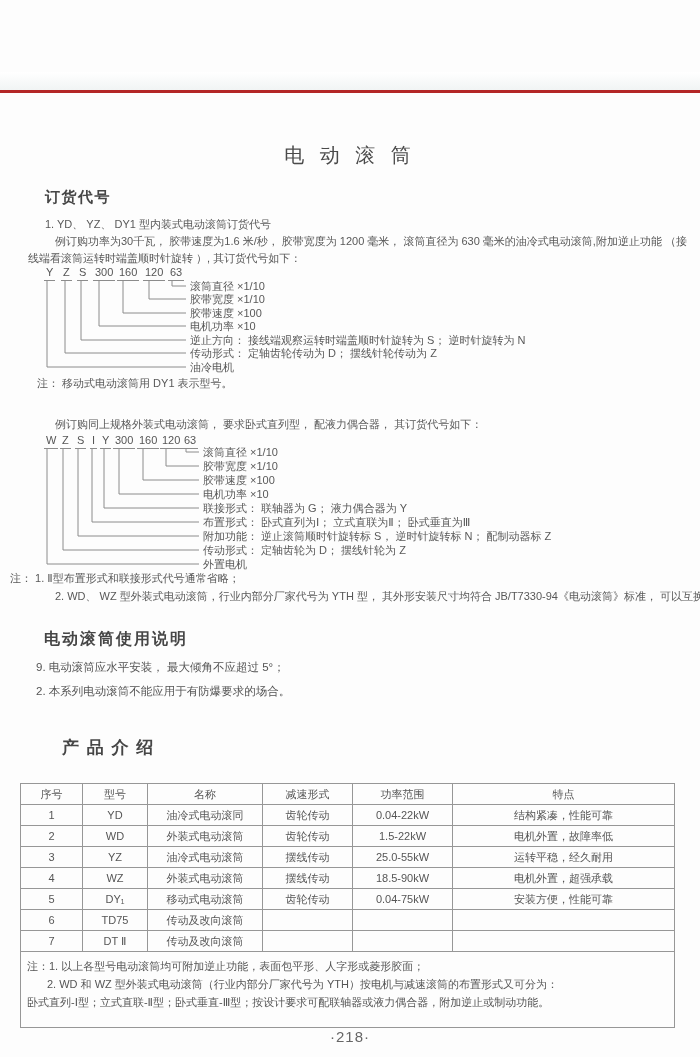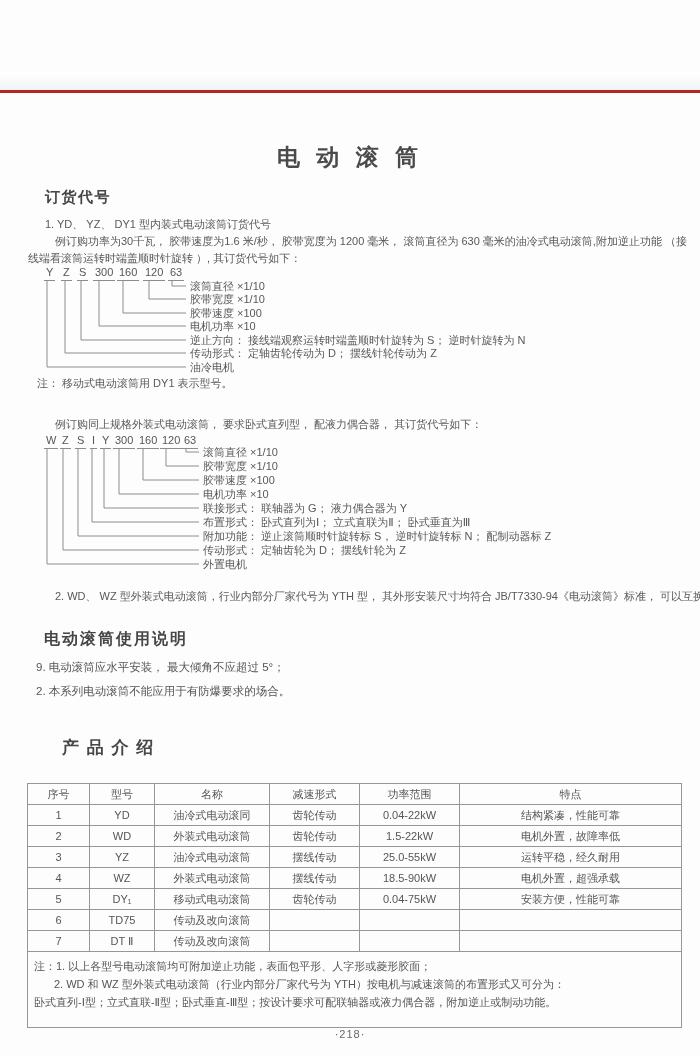--- a/index.html
+++ b/index.html
@@ -3,35 +3,35 @@
 <meta charset="utf-8">
 <style>
   html,body{margin:0;padding:0;background:#e9e9e9;}
   .page{position:relative;width:700px;height:1057px;margin:0 auto;background:#fdfdfd;
         font-family:"Liberation Sans",sans-serif;color:#555;overflow:hidden;}
   .abs{position:absolute;}
   .t11{font-size:11px;line-height:14px;white-space:nowrap;color:#585858;}
   .t115{font-size:11.5px;line-height:14px;white-space:nowrap;color:#545454;}
   .top-band{left:0;top:72px;width:700px;height:18px;background:linear-gradient(#ffffff,#f1f4f4);}
   .rule{left:0;top:90px;width:700px;height:3px;background:#b32626;}
-  .title{left:0;top:142px;width:700px;text-align:center;font-size:23px;font-weight:bold;
+  .title{left:0;top:142px;width:700px;text-align:center;font-size:20px;font-weight:normal;
          letter-spacing:5px;color:#4a4a4a;}
   .h2{font-size:15px;font-weight:bold;letter-spacing:1.5px;color:#464646;white-space:nowrap;}
   .code-seg{position:absolute;top:0;font-size:11px;line-height:13px;color:#555;
             border-bottom:1px solid #8c8c8c;padding:0 2px 1px 2px;white-space:nowrap;}
   .lbl{position:absolute;font-size:11px;line-height:14px;white-space:nowrap;color:#585858;}
   svg.conn{left:0;top:0;pointer-events:none;}
-  .prod-table{position:absolute;left:27px;top:783px;width:654px;border-collapse:collapse;
+  .prod-table{position:absolute;left:20px;top:783px;width:654px;border-collapse:collapse;
               table-layout:fixed;font-size:11px;color:#555;}
   .prod-table td{border:1px solid #979797;text-align:center;height:20px;padding:0;
                  overflow:hidden;white-space:nowrap;}
   .prod-table td.note-cell{text-align:left;height:58px;vertical-align:top;padding:5px 4px 12px 6px;}
   .note-cell div{line-height:18px;font-size:11px;white-space:nowrap;}
   .note-cell .nl2{padding-left:20px;}
-  .pageno{left:0;top:1028px;width:700px;text-align:center;font-size:11px;color:#666;
+  .pageno{left:0;top:1028px;width:700px;text-align:center;font-size:15px;color:#666;
           letter-spacing:1px;}
 </style>
 </head>
 <body>
 
 <div class="page">
 
   <div class="abs top-band"></div>
   <div class="abs rule" style="background: rgb(179, 38, 38);"></div>
 
@@ -101,20 +101,21 @@
       <polyline points="143,449 143,480 199,480"></polyline>
       <polyline points="119,449 119,494 199,494"></polyline>
       <polyline points="104,449 104,508 199,508"></polyline>
       <polyline points="92,449 92,522 199,522"></polyline>
       <polyline points="78,449 78,536 199,536"></polyline>
       <polyline points="63,449 63,550 199,550"></polyline>
       <polyline points="47,449 47,564 199,564"></polyline>
     </g>
   </svg>
 
+  <div class="abs t11" style="left:10px;top:571px;">注： 1. Ⅱ型布置形式和联接形式代号通常省略；</div>
   <div class="abs t11" style="left:55px;top:589px;">2. WD、 WZ 型外装式电动滚筒，行业内部分厂家代号为 YTH 型， 其外形安装尺寸均符合 JB/T7330-94《电动滚筒》标准， 可以互换使用。</div>
 
   <div class="abs h2" style="left:44px;top:629px;font-size:16px;letter-spacing:2px;">电动滚筒使用说明</div>
   <div class="abs t115" style="left:36px;top:660px;">9. 电动滚筒应水平安装， 最大倾角不应超过 5°；</div>
   <div class="abs t115" style="left:36px;top:684px;">2. 本系列电动滚筒不能应用于有防爆要求的场合。</div>
 
   <div class="abs h2" style="left:47px;top:736px;font-size:17px;margin-left:15px;">产 品 介 绍</div>
 
   <table class="prod-table">
     <colgroup>

